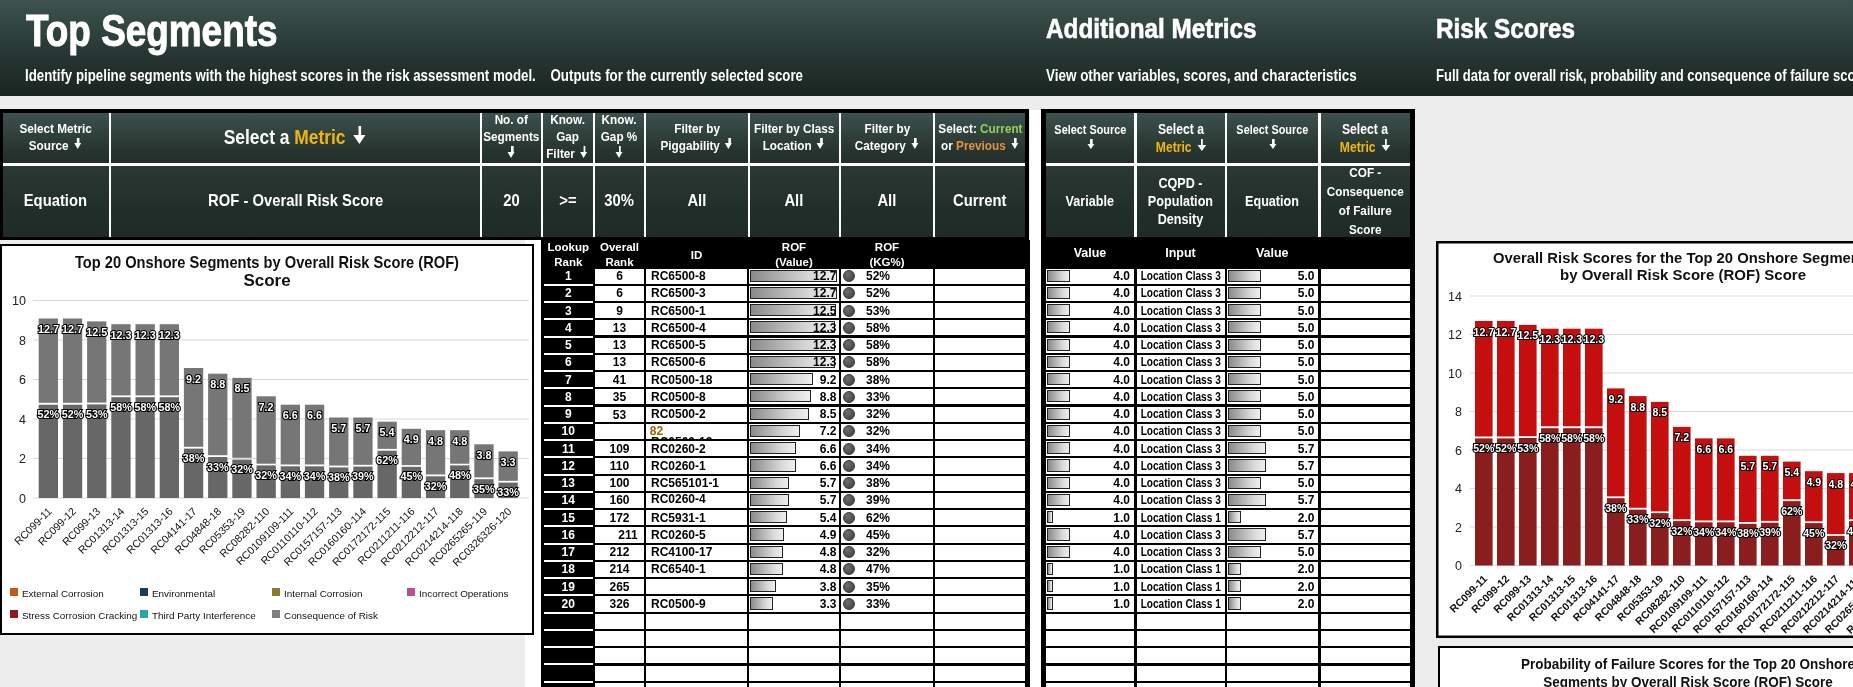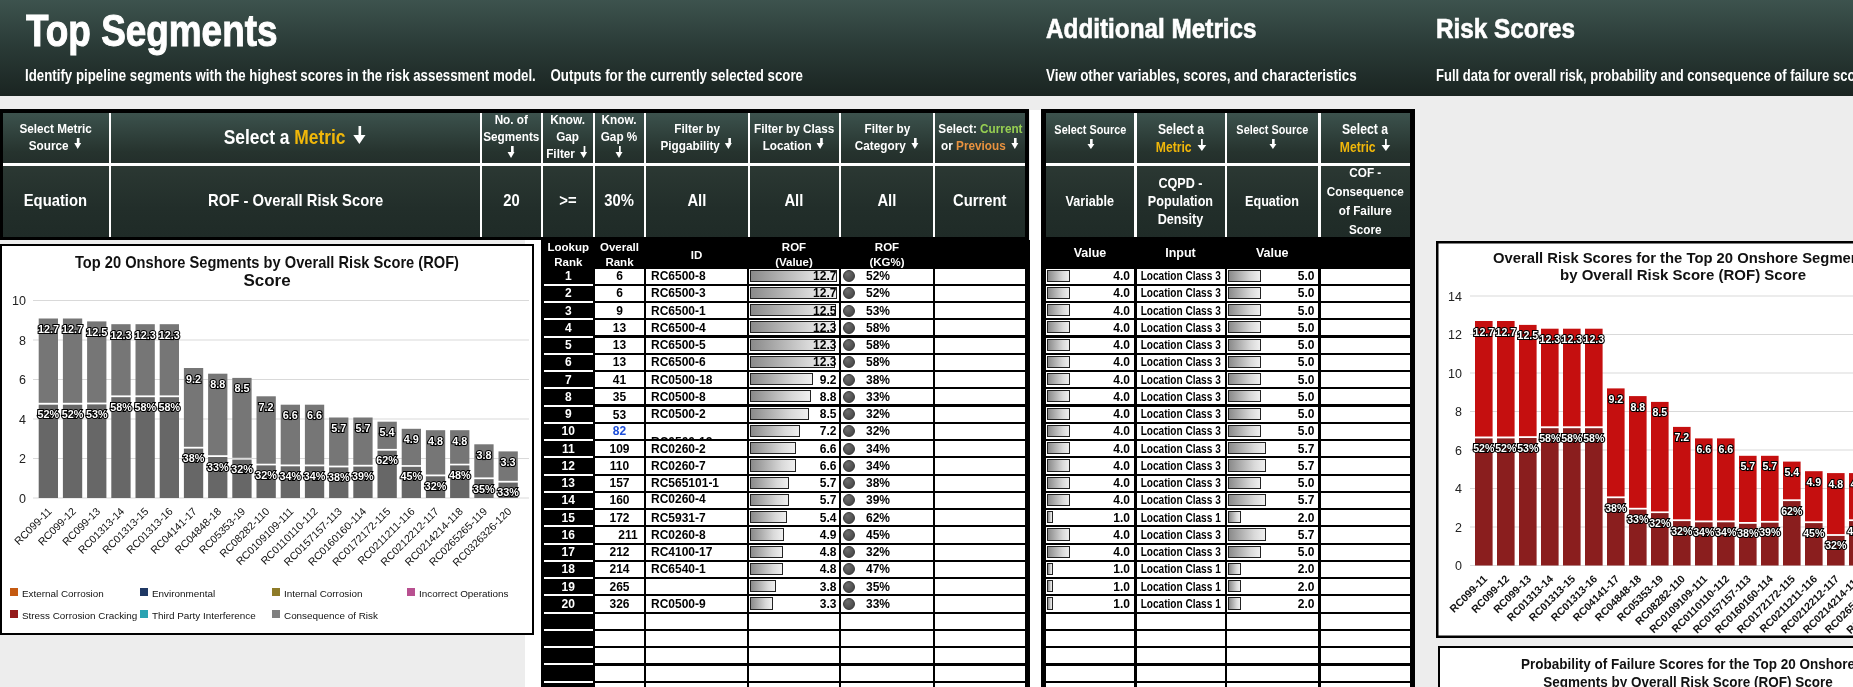--- a/index.html
+++ b/index.html
@@ -207,21 +207,21 @@
 <div class="abs" style="left:749.4px;top:406.6px;width:87px;height:15.2px;color:#000;font-weight:bold;font-size:12px;display:flex;align-items:center;justify-content:flex-end;">8.5</div>
 <div class="abs" style="left:843.4px;top:408.1px;width:12px;height:12px;border-radius:50%;background:radial-gradient(circle at 35% 30%, #6e6e6e, #4a4a4a 75%);border:1px solid #383838;box-sizing:border-box;"></div>
 <div class="abs" style="left:866px;top:406.6px;height:15.2px;color:#000;font-weight:bold;font-size:12px;display:flex;align-items:center;">32%</div>
 <div class="abs" style="left:544px;top:439.0px;width:48.6px;height:2.1px;background:#fff;"></div>
 <div class="wcell" style="left:595.4px;top:423.8px;width:48.200000000000045px;height:15.2px;"></div>
 <div class="wcell" style="left:646.4px;top:423.8px;width:100.20000000000005px;height:15.2px;"></div>
 <div class="wcell" style="left:749.4px;top:423.8px;width:89.20000000000005px;height:15.2px;"></div>
 <div class="wcell" style="left:841.4px;top:423.8px;width:91.20000000000005px;height:15.2px;"></div>
 <div class="wcell" style="left:935.4px;top:423.8px;width:89.60000000000002px;height:15.2px;"></div>
 <div class="abs" style="left:544px;top:423.8px;width:48.6px;height:15.2px;color:#fff;font-weight:bold;font-size:12px;display:flex;align-items:center;justify-content:center;">10</div>
-<div class="abs" style="left:595.4px;top:423.8px;width:48.2px;height:15.2px;color:#1d4ed8;font-weight:bold;font-size:12px;display:flex;align-items:center;justify-content:center;">82</div>
+<div class="abs" style="left:595.4px;top:423.8px;width:48.2px;height:15.2px;color:#a16207;font-weight:bold;font-size:12px;display:flex;align-items:center;justify-content:center;padding-left:37px;">82</div>
 <div class="abs" style="left:651px;top:423.8px;height:15.2px;color:#000;font-weight:bold;font-size:12px;display:flex;align-items:center;margin-top:11px;">RC0500-12</div>
 <div class="abs" style="left:750.4px;top:424.8px;width:49.3px;height:12.2px;background:linear-gradient(90deg,#8a8a8a 0%,#d9d9d9 70%,#efefef 100%);border:1px solid #222;box-sizing:border-box;"></div>
 <div class="abs" style="left:749.4px;top:423.8px;width:87px;height:15.2px;color:#000;font-weight:bold;font-size:12px;display:flex;align-items:center;justify-content:flex-end;">7.2</div>
 <div class="abs" style="left:843.4px;top:425.3px;width:12px;height:12px;border-radius:50%;background:radial-gradient(circle at 35% 30%, #6e6e6e, #4a4a4a 75%);border:1px solid #383838;box-sizing:border-box;"></div>
 <div class="abs" style="left:866px;top:423.8px;height:15.2px;color:#000;font-weight:bold;font-size:12px;display:flex;align-items:center;">32%</div>
 <div class="abs" style="left:544px;top:456.3px;width:48.6px;height:2.1px;background:#fff;"></div>
 <div class="wcell" style="left:595.4px;top:441.1px;width:48.200000000000045px;height:15.2px;"></div>
 <div class="wcell" style="left:646.4px;top:441.1px;width:100.20000000000005px;height:15.2px;"></div>
 <div class="wcell" style="left:749.4px;top:441.1px;width:89.20000000000005px;height:15.2px;"></div>
 <div class="wcell" style="left:841.4px;top:441.1px;width:91.20000000000005px;height:15.2px;"></div>
@@ -234,33 +234,33 @@
 <div class="abs" style="left:843.4px;top:442.6px;width:12px;height:12px;border-radius:50%;background:radial-gradient(circle at 35% 30%, #6e6e6e, #4a4a4a 75%);border:1px solid #383838;box-sizing:border-box;"></div>
 <div class="abs" style="left:866px;top:441.1px;height:15.2px;color:#000;font-weight:bold;font-size:12px;display:flex;align-items:center;">34%</div>
 <div class="abs" style="left:544px;top:473.6px;width:48.6px;height:2.1px;background:#fff;"></div>
 <div class="wcell" style="left:595.4px;top:458.4px;width:48.200000000000045px;height:15.2px;"></div>
 <div class="wcell" style="left:646.4px;top:458.4px;width:100.20000000000005px;height:15.2px;"></div>
 <div class="wcell" style="left:749.4px;top:458.4px;width:89.20000000000005px;height:15.2px;"></div>
 <div class="wcell" style="left:841.4px;top:458.4px;width:91.20000000000005px;height:15.2px;"></div>
 <div class="wcell" style="left:935.4px;top:458.4px;width:89.60000000000002px;height:15.2px;"></div>
 <div class="abs" style="left:544px;top:458.4px;width:48.6px;height:15.2px;color:#fff;font-weight:bold;font-size:12px;display:flex;align-items:center;justify-content:center;">12</div>
 <div class="abs" style="left:595.4px;top:458.4px;width:48.2px;height:15.2px;color:#000;font-weight:bold;font-size:12px;display:flex;align-items:center;justify-content:center;">110</div>
-<div class="abs" style="left:651px;top:458.4px;height:15.2px;color:#000;font-weight:bold;font-size:12px;display:flex;align-items:center;">RC0260-7</div>
+<div class="abs" style="left:651px;top:458.4px;height:15.2px;color:#000;font-weight:bold;font-size:12px;display:flex;align-items:center;">RC0260-1</div>
 <div class="abs" style="left:750.4px;top:459.4px;width:45.2px;height:12.2px;background:linear-gradient(90deg,#8a8a8a 0%,#d9d9d9 70%,#efefef 100%);border:1px solid #222;box-sizing:border-box;"></div>
 <div class="abs" style="left:749.4px;top:458.4px;width:87px;height:15.2px;color:#000;font-weight:bold;font-size:12px;display:flex;align-items:center;justify-content:flex-end;">6.6</div>
 <div class="abs" style="left:843.4px;top:459.9px;width:12px;height:12px;border-radius:50%;background:radial-gradient(circle at 35% 30%, #6e6e6e, #4a4a4a 75%);border:1px solid #383838;box-sizing:border-box;"></div>
 <div class="abs" style="left:866px;top:458.4px;height:15.2px;color:#000;font-weight:bold;font-size:12px;display:flex;align-items:center;">34%</div>
 <div class="abs" style="left:544px;top:490.8px;width:48.6px;height:2.1px;background:#fff;"></div>
 <div class="wcell" style="left:595.4px;top:475.6px;width:48.200000000000045px;height:15.2px;"></div>
 <div class="wcell" style="left:646.4px;top:475.6px;width:100.20000000000005px;height:15.2px;"></div>
 <div class="wcell" style="left:749.4px;top:475.6px;width:89.20000000000005px;height:15.2px;"></div>
 <div class="wcell" style="left:841.4px;top:475.6px;width:91.20000000000005px;height:15.2px;"></div>
 <div class="wcell" style="left:935.4px;top:475.6px;width:89.60000000000002px;height:15.2px;"></div>
 <div class="abs" style="left:544px;top:475.6px;width:48.6px;height:15.2px;color:#fff;font-weight:bold;font-size:12px;display:flex;align-items:center;justify-content:center;">13</div>
-<div class="abs" style="left:595.4px;top:475.6px;width:48.2px;height:15.2px;color:#000;font-weight:bold;font-size:12px;display:flex;align-items:center;justify-content:center;">157</div>
+<div class="abs" style="left:595.4px;top:475.6px;width:48.2px;height:15.2px;color:#000;font-weight:bold;font-size:12px;display:flex;align-items:center;justify-content:center;">100</div>
 <div class="abs" style="left:651px;top:475.6px;height:15.2px;color:#000;font-weight:bold;font-size:12px;display:flex;align-items:center;">RC565101-1</div>
 <div class="abs" style="left:750.4px;top:476.6px;width:39.0px;height:12.2px;background:linear-gradient(90deg,#8a8a8a 0%,#d9d9d9 70%,#efefef 100%);border:1px solid #222;box-sizing:border-box;"></div>
 <div class="abs" style="left:749.4px;top:475.6px;width:87px;height:15.2px;color:#000;font-weight:bold;font-size:12px;display:flex;align-items:center;justify-content:flex-end;">5.7</div>
 <div class="abs" style="left:843.4px;top:477.1px;width:12px;height:12px;border-radius:50%;background:radial-gradient(circle at 35% 30%, #6e6e6e, #4a4a4a 75%);border:1px solid #383838;box-sizing:border-box;"></div>
 <div class="abs" style="left:866px;top:475.6px;height:15.2px;color:#000;font-weight:bold;font-size:12px;display:flex;align-items:center;">38%</div>
 <div class="abs" style="left:544px;top:508.1px;width:48.6px;height:2.1px;background:#fff;"></div>
 <div class="wcell" style="left:595.4px;top:492.9px;width:48.200000000000045px;height:15.2px;"></div>
 <div class="wcell" style="left:646.4px;top:492.9px;width:100.20000000000005px;height:15.2px;"></div>
 <div class="wcell" style="left:749.4px;top:492.9px;width:89.20000000000005px;height:15.2px;"></div>
 <div class="wcell" style="left:841.4px;top:492.9px;width:91.20000000000005px;height:15.2px;"></div>
@@ -273,34 +273,34 @@
 <div class="abs" style="left:843.4px;top:494.4px;width:12px;height:12px;border-radius:50%;background:radial-gradient(circle at 35% 30%, #6e6e6e, #4a4a4a 75%);border:1px solid #383838;box-sizing:border-box;"></div>
 <div class="abs" style="left:866px;top:492.9px;height:15.2px;color:#000;font-weight:bold;font-size:12px;display:flex;align-items:center;">39%</div>
 <div class="abs" style="left:544px;top:525.3px;width:48.6px;height:2.1px;background:#fff;"></div>
 <div class="wcell" style="left:595.4px;top:510.1px;width:48.200000000000045px;height:15.2px;"></div>
 <div class="wcell" style="left:646.4px;top:510.1px;width:100.20000000000005px;height:15.2px;"></div>
 <div class="wcell" style="left:749.4px;top:510.1px;width:89.20000000000005px;height:15.2px;"></div>
 <div class="wcell" style="left:841.4px;top:510.1px;width:91.20000000000005px;height:15.2px;"></div>
 <div class="wcell" style="left:935.4px;top:510.1px;width:89.60000000000002px;height:15.2px;"></div>
 <div class="abs" style="left:544px;top:510.1px;width:48.6px;height:15.2px;color:#fff;font-weight:bold;font-size:12px;display:flex;align-items:center;justify-content:center;">15</div>
 <div class="abs" style="left:595.4px;top:510.1px;width:48.2px;height:15.2px;color:#000;font-weight:bold;font-size:12px;display:flex;align-items:center;justify-content:center;">172</div>
-<div class="abs" style="left:651px;top:510.1px;height:15.2px;color:#000;font-weight:bold;font-size:12px;display:flex;align-items:center;">RC5931-7</div>
+<div class="abs" style="left:651px;top:510.1px;height:15.2px;color:#000;font-weight:bold;font-size:12px;display:flex;align-items:center;">RC5931-1</div>
 <div class="abs" style="left:750.4px;top:511.1px;width:37.0px;height:12.2px;background:linear-gradient(90deg,#8a8a8a 0%,#d9d9d9 70%,#efefef 100%);border:1px solid #222;box-sizing:border-box;"></div>
 <div class="abs" style="left:749.4px;top:510.1px;width:87px;height:15.2px;color:#000;font-weight:bold;font-size:12px;display:flex;align-items:center;justify-content:flex-end;">5.4</div>
 <div class="abs" style="left:843.4px;top:511.6px;width:12px;height:12px;border-radius:50%;background:radial-gradient(circle at 35% 30%, #6e6e6e, #4a4a4a 75%);border:1px solid #383838;box-sizing:border-box;"></div>
 <div class="abs" style="left:866px;top:510.1px;height:15.2px;color:#000;font-weight:bold;font-size:12px;display:flex;align-items:center;">62%</div>
 <div class="abs" style="left:544px;top:542.6px;width:48.6px;height:2.1px;background:#fff;"></div>
 <div class="wcell" style="left:595.4px;top:527.4px;width:48.200000000000045px;height:15.2px;"></div>
 <div class="wcell" style="left:646.4px;top:527.4px;width:100.20000000000005px;height:15.2px;"></div>
 <div class="wcell" style="left:749.4px;top:527.4px;width:89.20000000000005px;height:15.2px;"></div>
 <div class="wcell" style="left:841.4px;top:527.4px;width:91.20000000000005px;height:15.2px;"></div>
 <div class="wcell" style="left:935.4px;top:527.4px;width:89.60000000000002px;height:15.2px;"></div>
 <div class="abs" style="left:544px;top:527.4px;width:48.6px;height:15.2px;color:#fff;font-weight:bold;font-size:12px;display:flex;align-items:center;justify-content:center;">16</div>
 <div class="abs" style="left:595.4px;top:527.4px;width:65px;height:15.2px;color:#000;font-weight:bold;font-size:12px;display:flex;align-items:center;justify-content:center;">211</div>
-<div class="abs" style="left:651px;top:527.4px;height:15.2px;color:#000;font-weight:bold;font-size:12px;display:flex;align-items:center;">RC0260-8</div>
+<div class="abs" style="left:651px;top:527.4px;height:15.2px;color:#000;font-weight:bold;font-size:12px;display:flex;align-items:center;">RC0260-5</div>
 <div class="abs" style="left:750.4px;top:528.4px;width:33.6px;height:12.2px;background:linear-gradient(90deg,#8a8a8a 0%,#d9d9d9 70%,#efefef 100%);border:1px solid #222;box-sizing:border-box;"></div>
 <div class="abs" style="left:749.4px;top:527.4px;width:87px;height:15.2px;color:#000;font-weight:bold;font-size:12px;display:flex;align-items:center;justify-content:flex-end;">4.9</div>
 <div class="abs" style="left:843.4px;top:528.9px;width:12px;height:12px;border-radius:50%;background:radial-gradient(circle at 35% 30%, #6e6e6e, #4a4a4a 75%);border:1px solid #383838;box-sizing:border-box;"></div>
 <div class="abs" style="left:866px;top:527.4px;height:15.2px;color:#000;font-weight:bold;font-size:12px;display:flex;align-items:center;">45%</div>
 <div class="abs" style="left:544px;top:559.9px;width:48.6px;height:2.1px;background:#fff;"></div>
 <div class="wcell" style="left:595.4px;top:544.7px;width:48.200000000000045px;height:15.2px;"></div>
 <div class="wcell" style="left:646.4px;top:544.7px;width:100.20000000000005px;height:15.2px;"></div>
 <div class="wcell" style="left:749.4px;top:544.7px;width:89.20000000000005px;height:15.2px;"></div>
 <div class="wcell" style="left:841.4px;top:544.7px;width:91.20000000000005px;height:15.2px;"></div>
 <div class="wcell" style="left:935.4px;top:544.7px;width:89.60000000000002px;height:15.2px;"></div>

